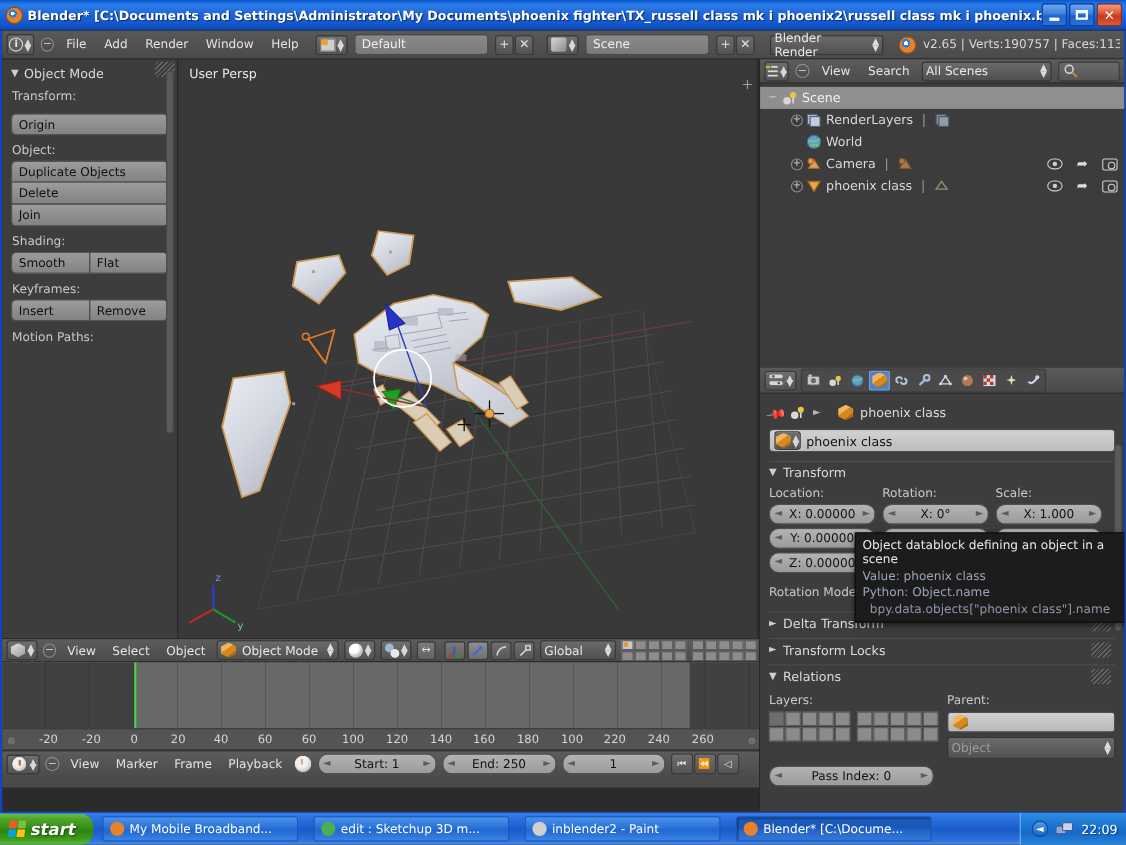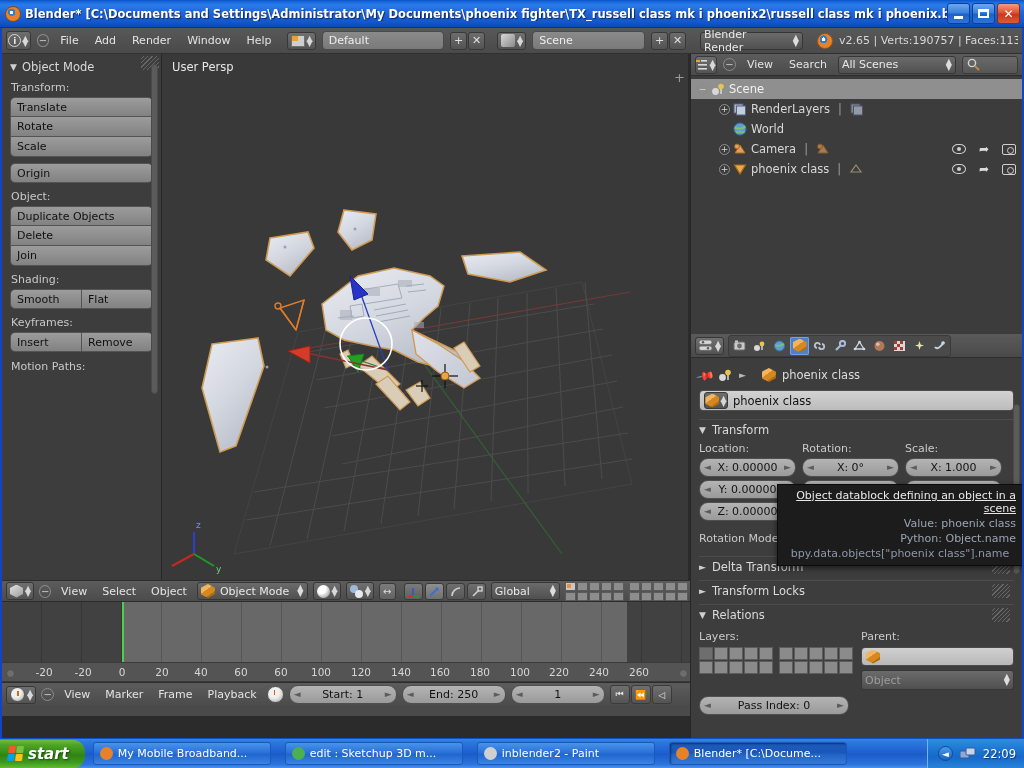--- a/index.html
+++ b/index.html
@@ -271,22 +271,22 @@
   .lmini div{ background:#8b8b8b; border:1px solid #5c5c5c;}
   .lmini div.on{ background:#6e6e6e; }
   .ptitle-sm { color:#c9c9c9; font-size:11px; }
 
   
   .tooltip {
     position:absolute; left:86px; top:126px; width:246px;
     background:#1c1c1c; border:1px solid #0c0c0c; padding:4px 6px 5px;
     z-index:40; box-shadow:0 2px 6px rgba(0,0,0,.6);
   }
-  .tt-main { color:#e8e8e8; font-size:11px; text-align:right;text-decoration:underline; }
-  .tt-sub  { color:#9aa4b4; font-size:11px; text-align:right; margin-top:2px;}
+  .tt-main { color:#e8e8e8; font-size:11px; text-align:left; }
+  .tt-sub  { color:#9aa4b4; font-size:11px; text-align:left; margin-top:2px;}
   .tt-mono { color:#8c97a8; font-size:11px; text-align:center; margin-top:2px;}
 
   .props-scroll{ position:absolute; right:2px; top:46px; width:7px; height:170px;
     background:#5b5b5b; border-radius:4px; border:1px solid #4a4a4a;}
 
   
   .taskbar{
     position:absolute; left:0; bottom:0; width:1024px; height:30px;
     background: linear-gradient(180deg,#3b84e8 0%,#2f78e0 8%,#1f63d2 42%,#1a5bc8 52%,#2d74dd 88%,#4a92ee 100%);
     border-top:1px solid #0a50c8; display:flex; align-items:center;
@@ -392,25 +392,20 @@
 
     <div class="toolpanel">
       <div class="tp-inner">
         <div class="panel-title" style="margin-bottom:5px">
           <span class="tri">▼</span>
           <span>Object Mode</span>
         </div>
         <div class="corner-hatch"></div>
 
         <div class="tlabel">Transform:</div>
-        <div class="tgroup">
-          <div class="tbtn">Translate</div>
-          <div class="tbtn">Rotate</div>
-          <div class="tbtn">Scale</div>
-        </div>
         <div style="height:6px"></div>
         <div class="tbtn single">Origin</div>
 
         <div class="tlabel">Object:</div>
         <div class="tgroup">
           <div class="tbtn">Duplicate Objects</div>
           <div class="tbtn">Delete</div>
           <div class="tbtn">Join</div>
         </div>
 

